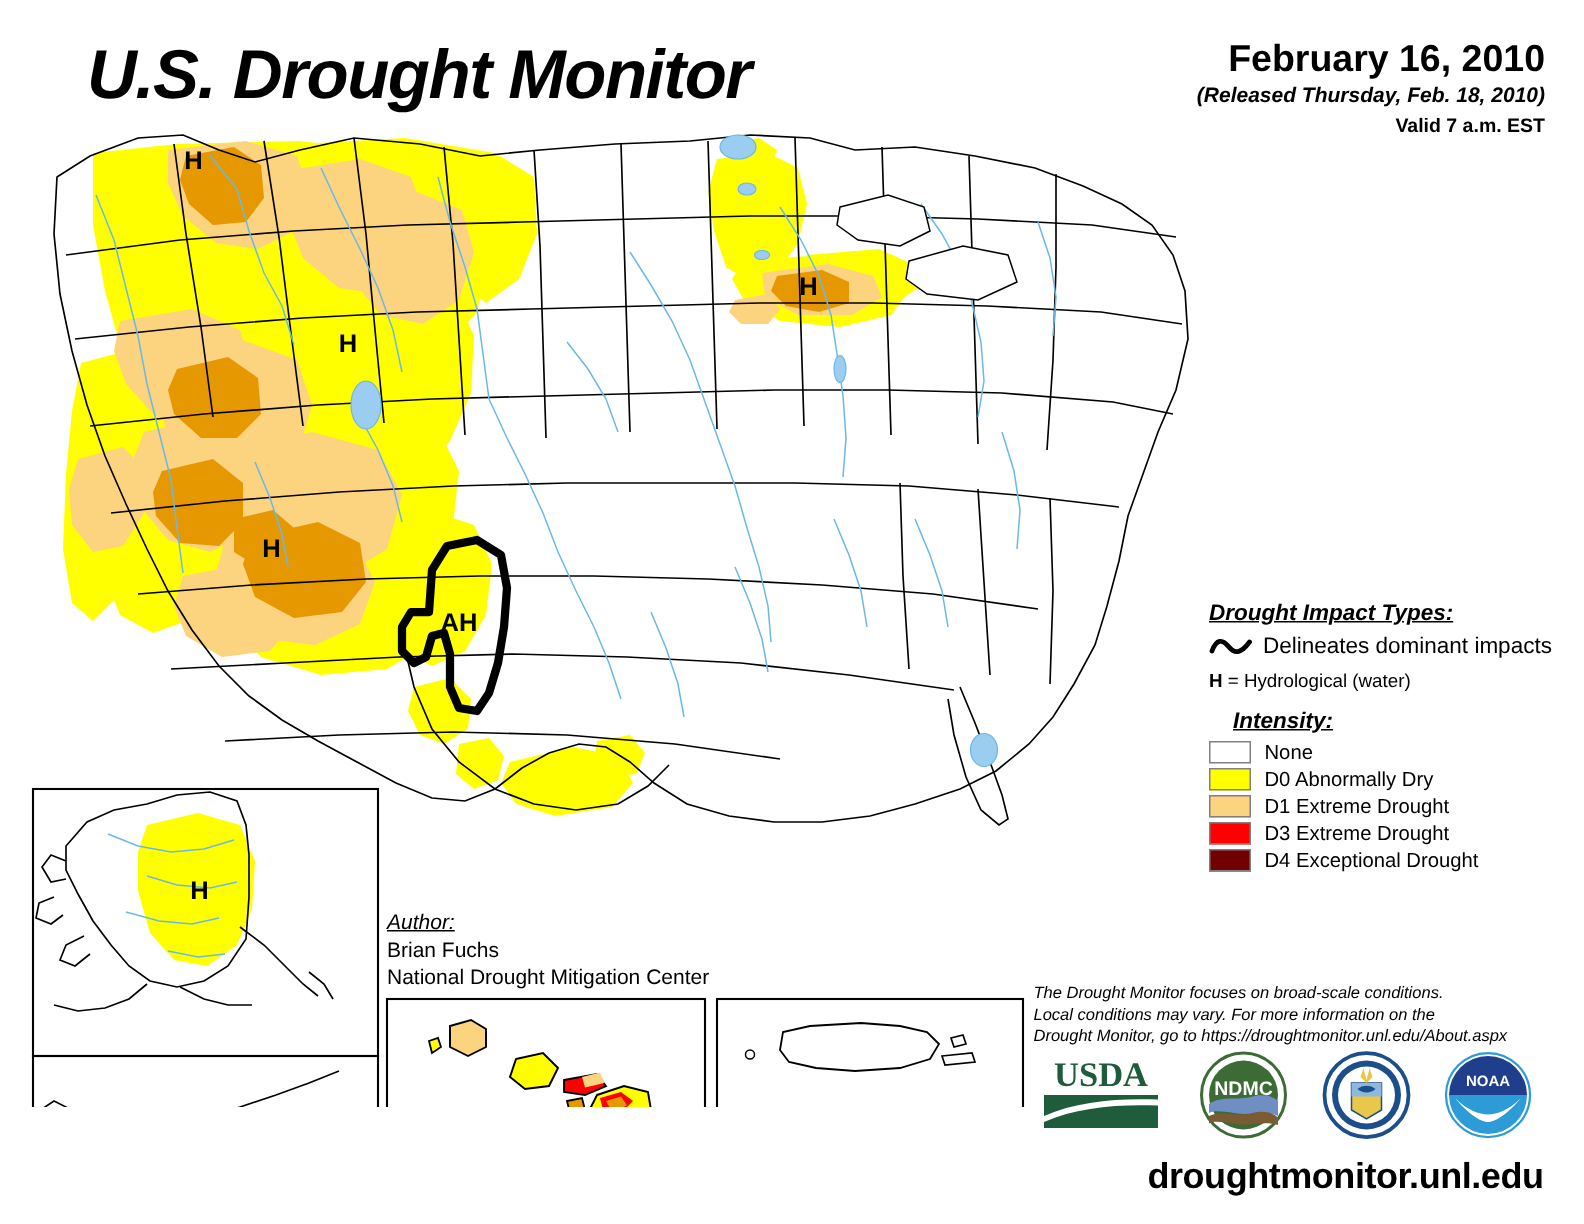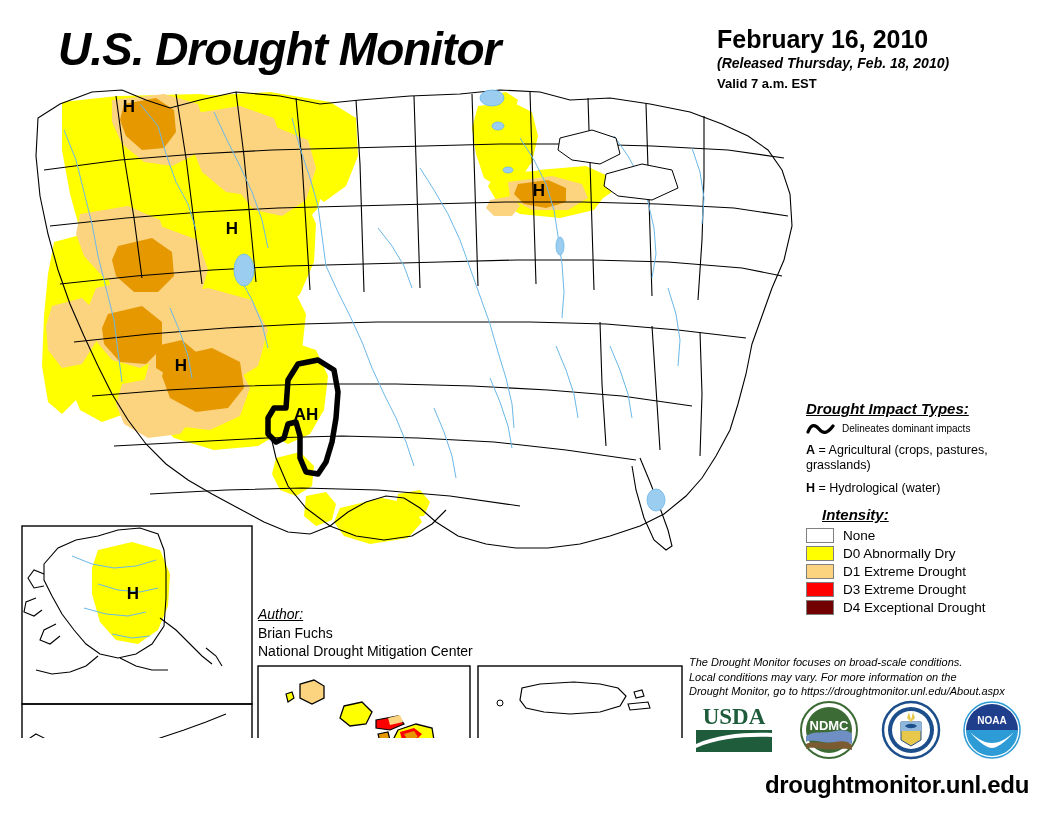--- a/index.html
+++ b/index.html
@@ -9,21 +9,21 @@
     font-family:"Liberation Sans", sans-serif;color:#000;
   }
   .abs{position:absolute;}
 
   
   #title{
     left:58px;top:22px;
     font-size:46px;font-weight:bold;font-style:italic;
     letter-spacing:-1px;white-space:nowrap;
   }
-  #date-block{left:717px;top:26px;width:330px;text-align:left;}
+  #date-block{left:700px;top:26px;width:330px;text-align:right;}
   #date-main{font-size:25px;font-weight:bold;line-height:1.05;}
   #date-released{font-size:14px;font-weight:bold;font-style:italic;margin-top:3px;}
   #date-valid{font-size:13px;font-weight:bold;margin-top:5px;}
 
   
   #map-svg{left:0;top:78px;}
 
   .mapLabel{
     font-family:"Liberation Sans", sans-serif;
     font-size:17px;font-weight:bold;fill:#000;
@@ -31,21 +31,21 @@
   }
 
   
   #legend{left:806px;top:400px;width:244px;}
   .legend-head{
     font-size:15px;font-weight:bold;font-style:italic;
     text-decoration:underline;margin-bottom:5px;
   }
   .impact-row{display:flex;align-items:center;margin-bottom:7px;}
   .squiggle{width:30px;height:14px;flex:none;margin-right:6px;}
-  .impact-txt{font-size:10px;line-height:1.18;}
+  .impact-txt{font-size:15px;line-height:1.18;}
   .impact-def{font-size:12.5px;line-height:1.2;margin-bottom:8px;}
   .impact-def b{font-weight:bold;}
   #intensity-head{
     font-size:15px;font-weight:bold;font-style:italic;
     text-decoration:underline;margin-top:10px;margin-bottom:4px;margin-left:16px;
   }
   .cat-row{display:flex;align-items:center;height:17px;margin-bottom:1px;}
   .swatch{
     width:28px;height:15px;border:1px solid #808080;
     flex:none;margin-right:9px;box-sizing:border-box;
@@ -403,24 +403,20 @@
 
   <div class="legend-head">Drought Impact Types:</div>
 
   <div class="impact-row">
     <svg class="squiggle" viewBox="0 0 30 14">
       <path d="M2,10 C5,2 9,2 13,7 C17,12 21,12 27,4" fill="none" stroke="#000" stroke-width="3.2" stroke-linecap="round"></path>
     </svg>
     <span class="impact-txt">Delineates dominant impacts</span>
   </div>
 
-  <div class="impact-def">
-    <b>A</b>
-    <span>= Agricultural (crops, pastures, grasslands)</span>
-  </div>
 
   <div class="impact-def">
     <b>H</b>
     <span>= Hydrological (water)</span>
   </div>
 
   <div id="intensity-head">Intensity:</div>
 
   <div id="category-list">
       <div class="cat-row">

